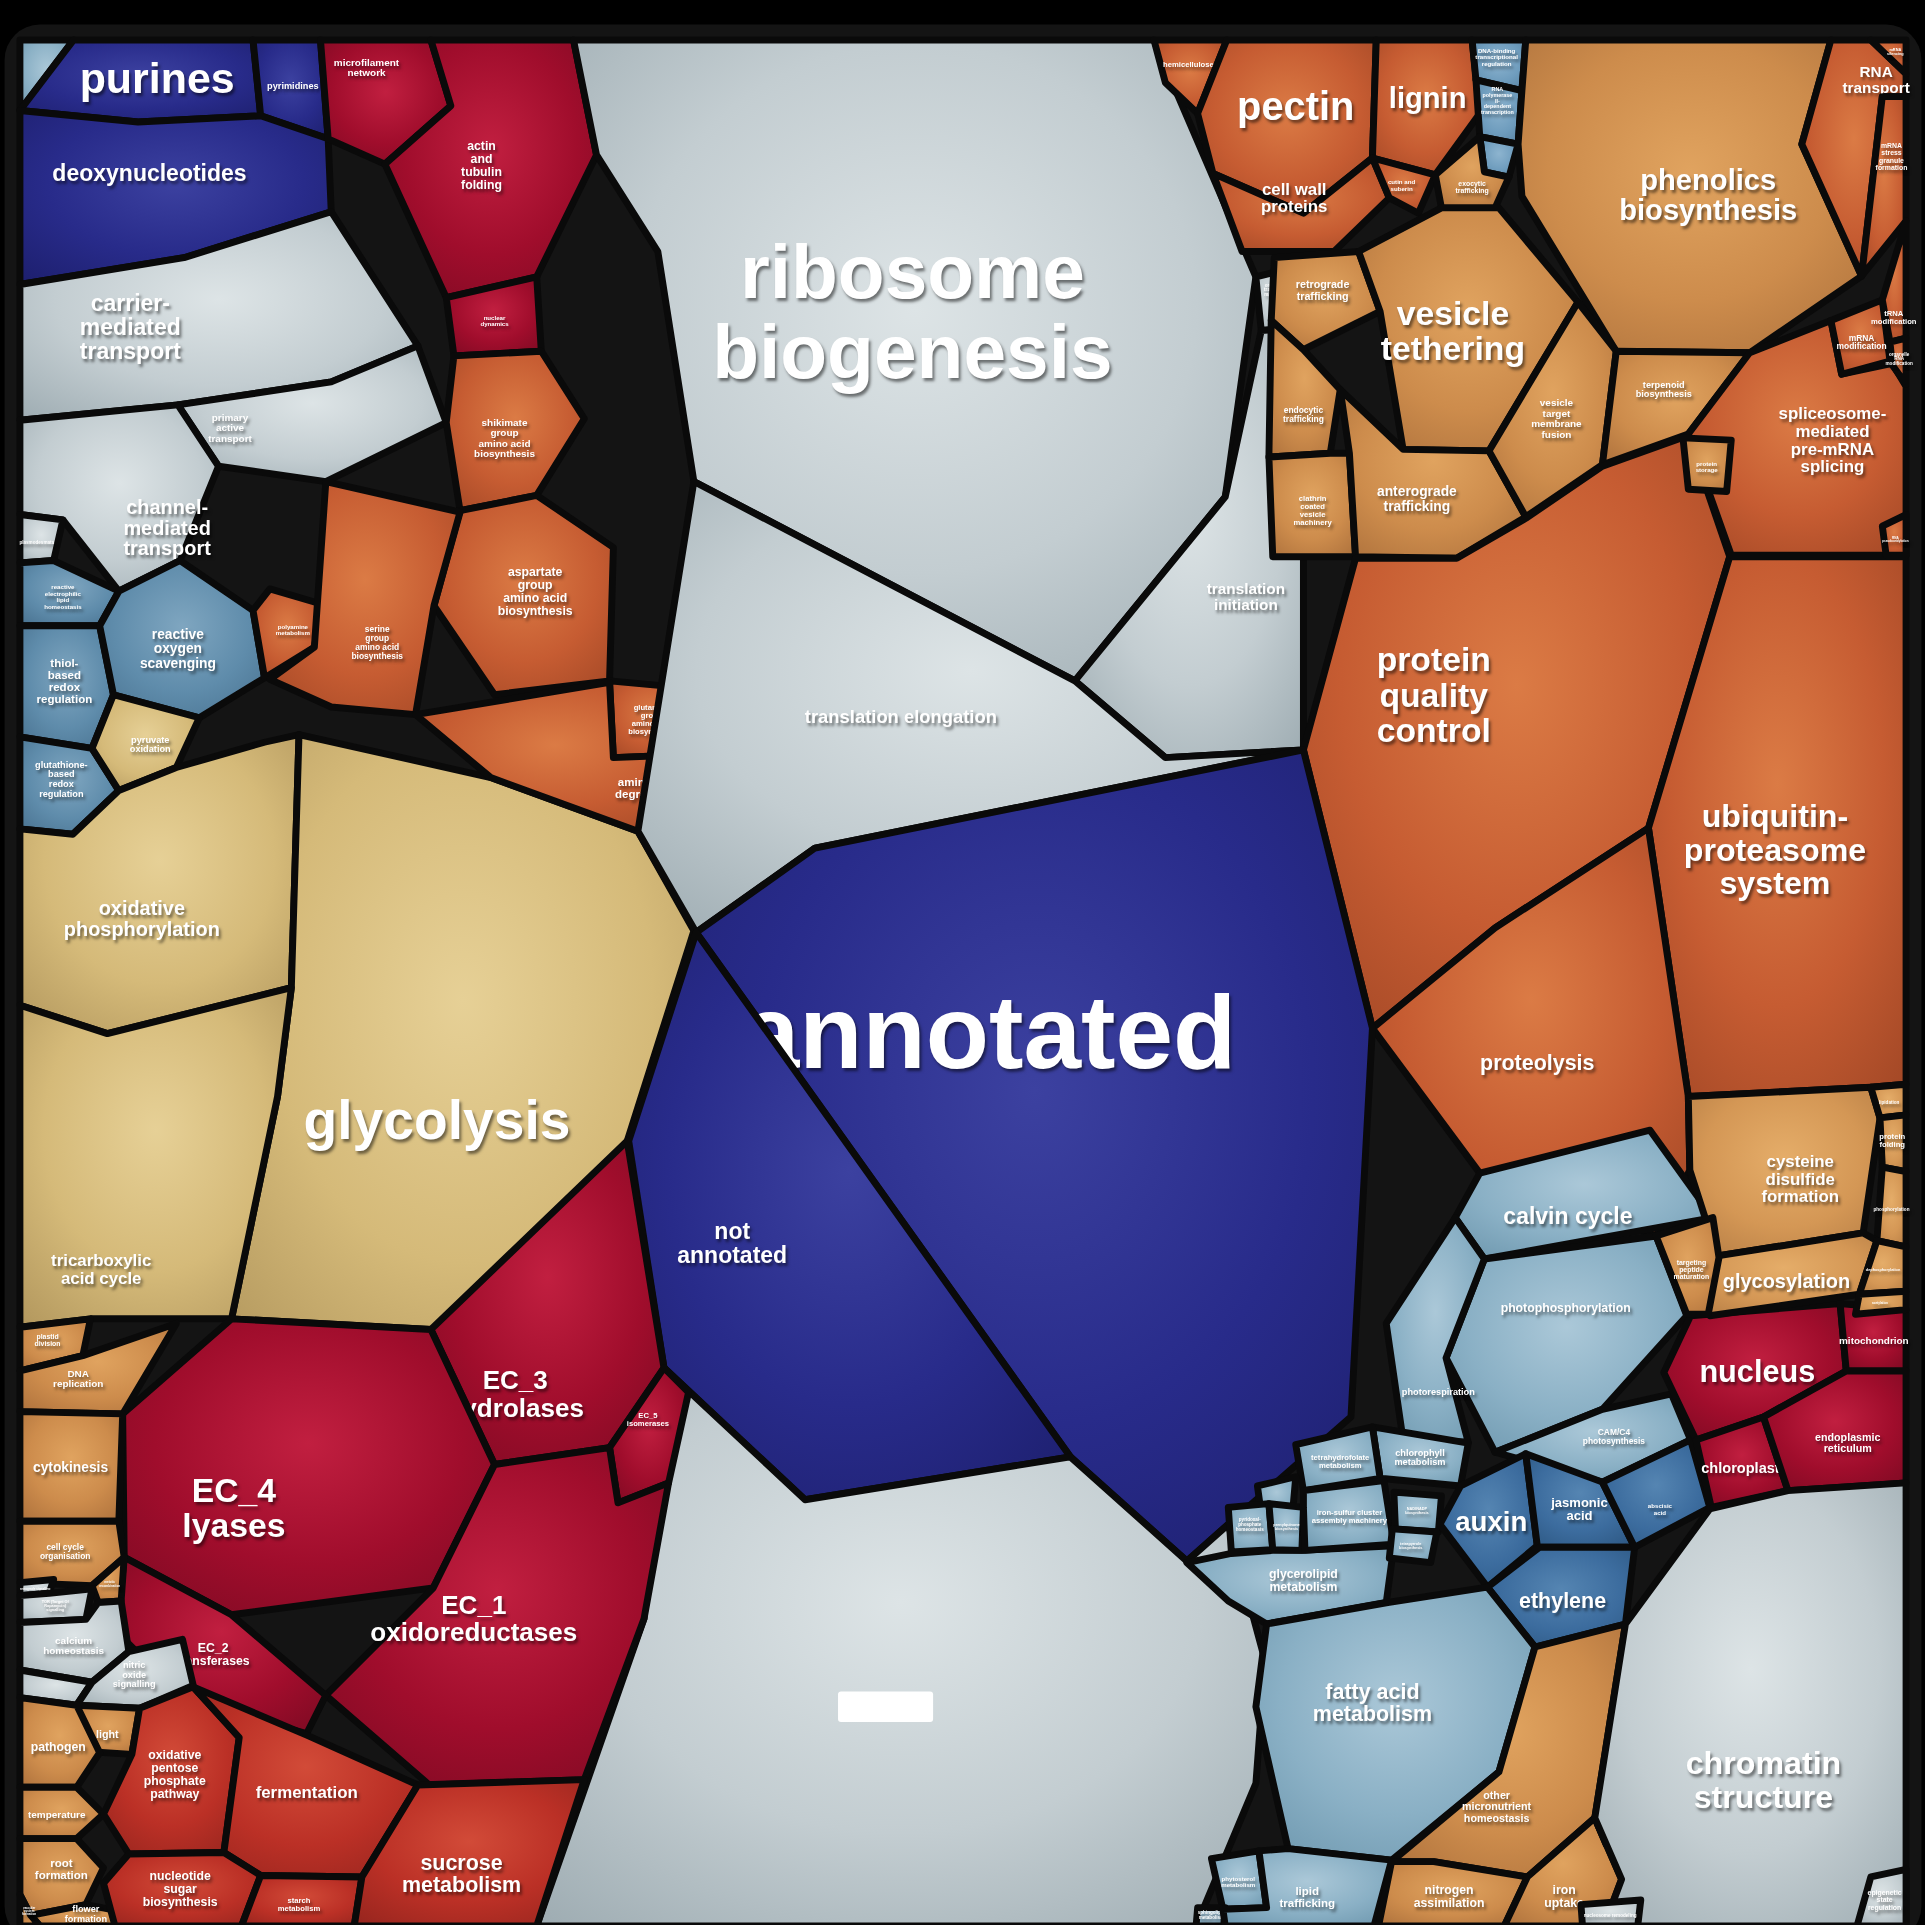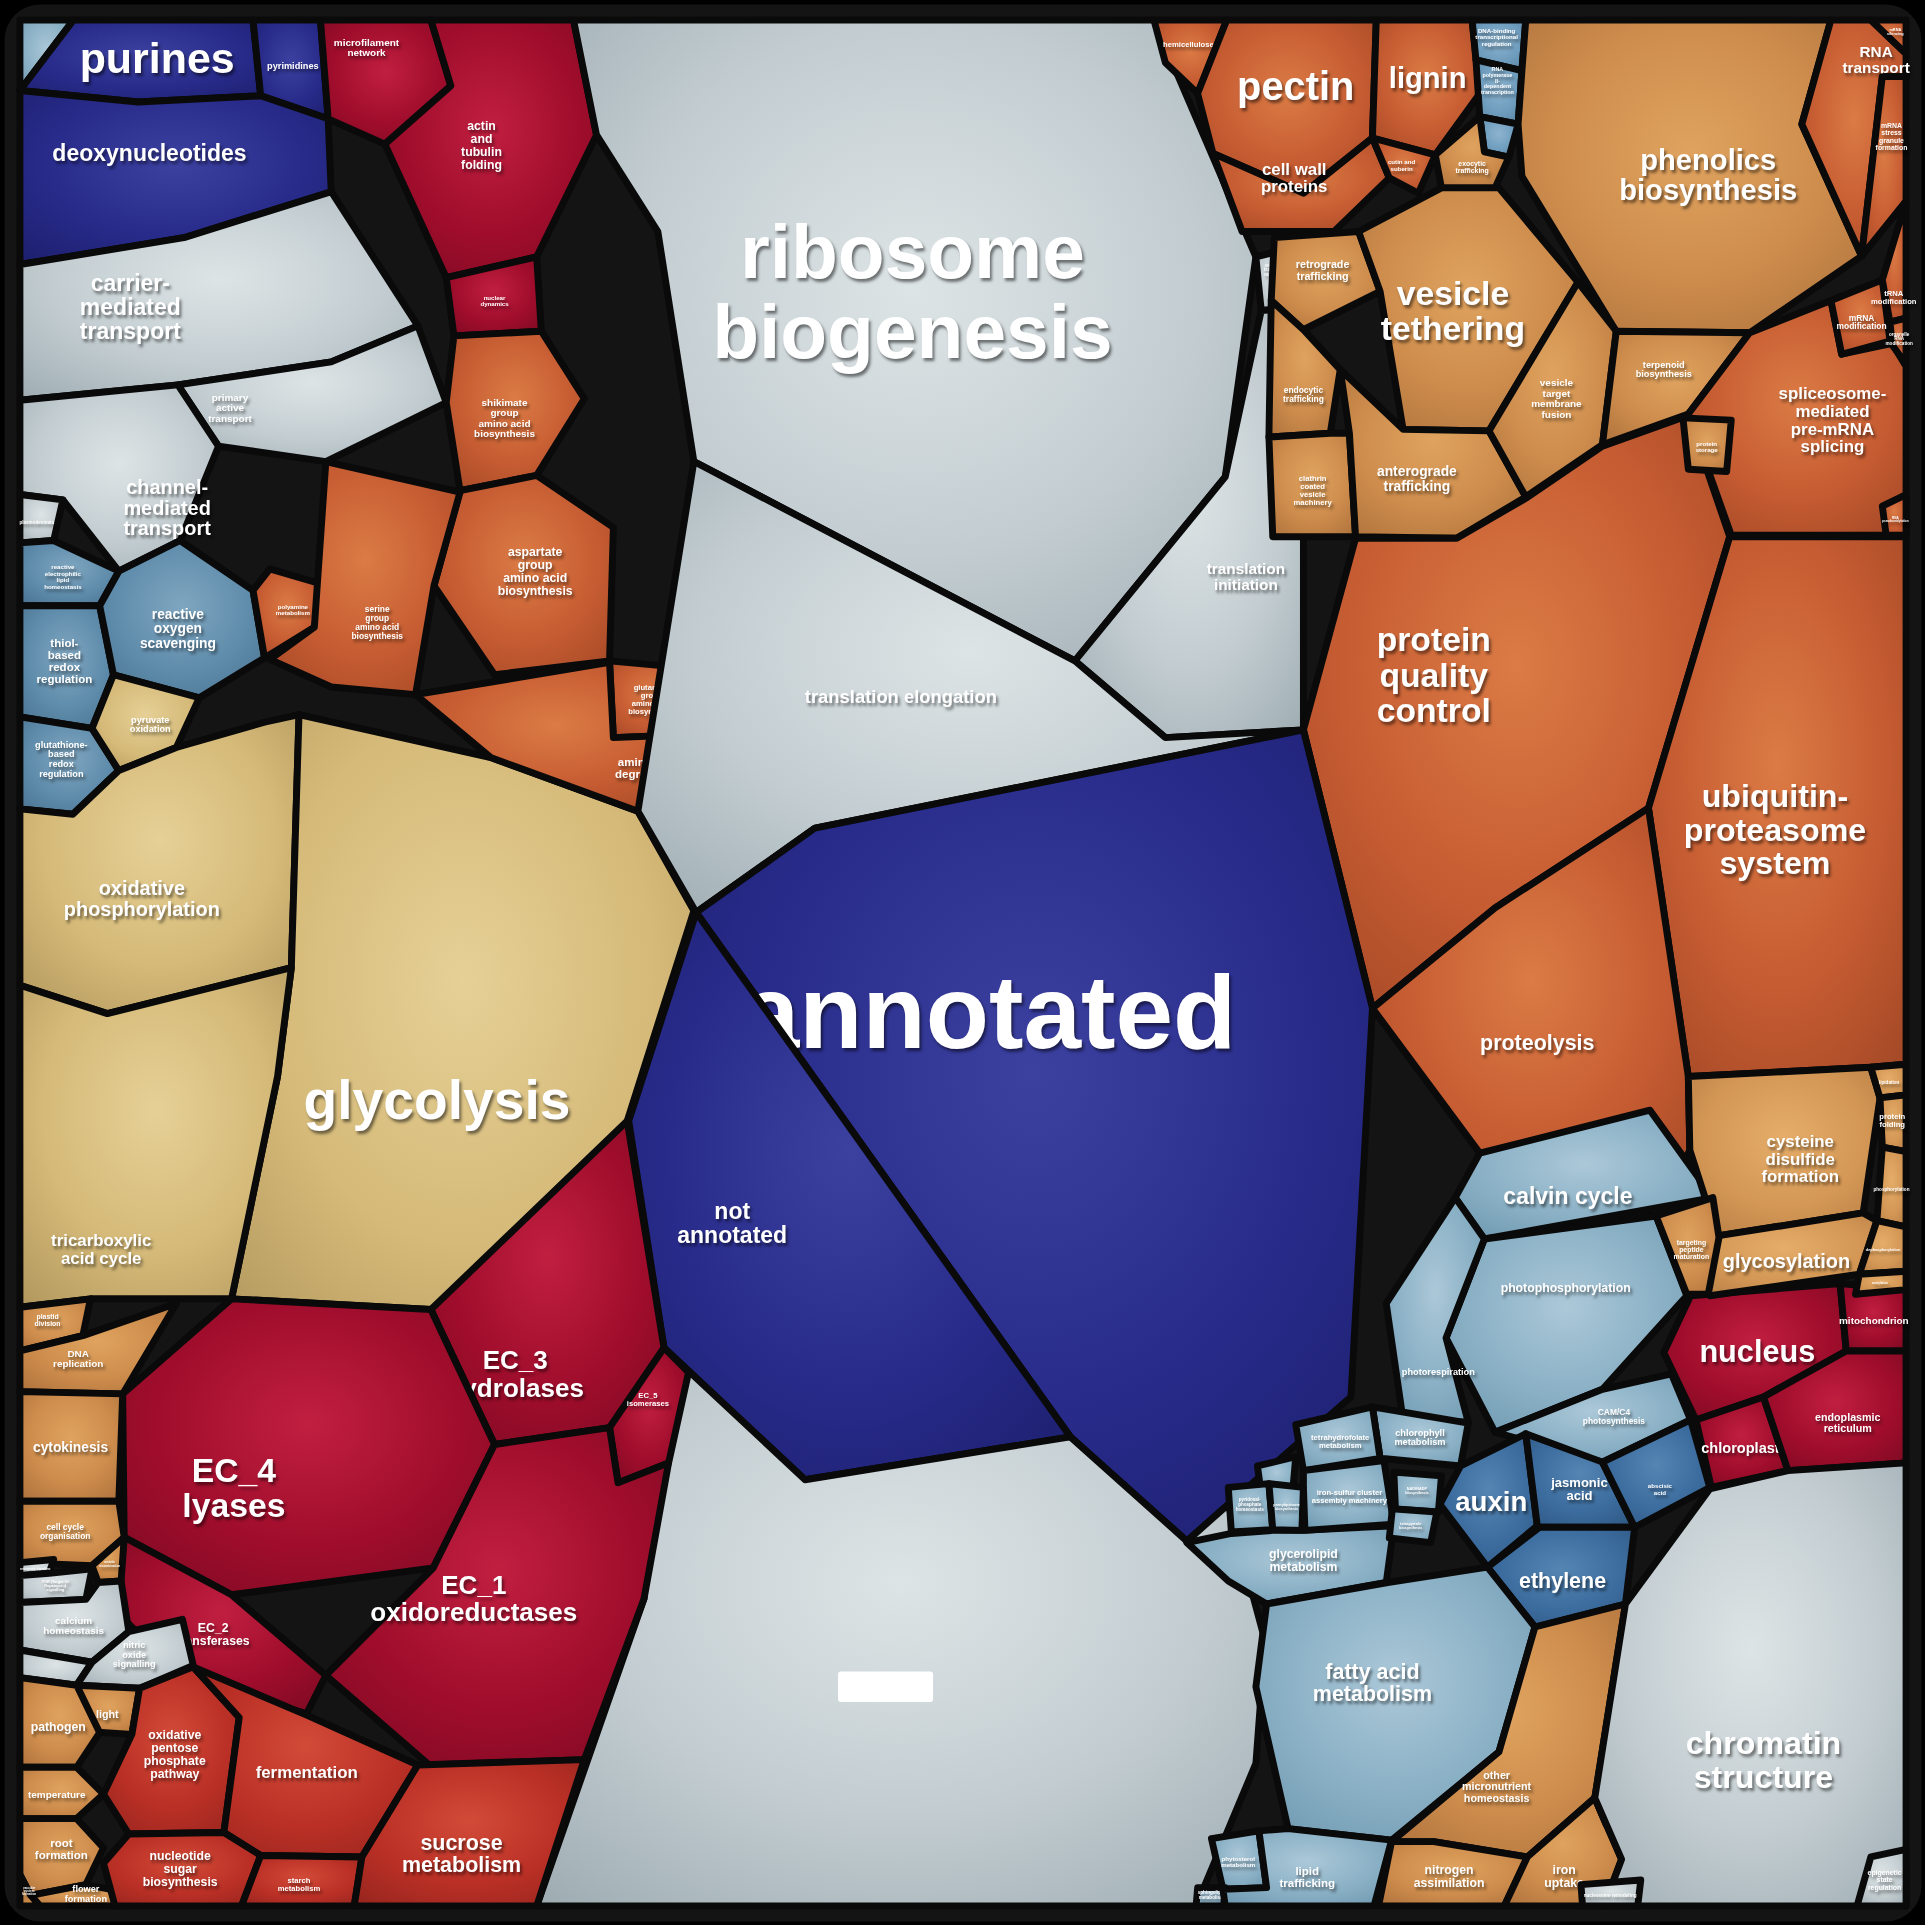--- a/index.html
+++ b/index.html
@@ -1,17 +1,17 @@
 <!DOCTYPE html>
 <html style="font-size:12.3px"><head>
 <meta charset="utf-8">
 <style>
   html,body{margin:0;padding:0;background:#000;}
   body{width:1926px;height:1926px;position:relative;font-family:"Liberation Sans",sans-serif;}
-  #stage{position:absolute;inset:0;}
+  #stage{position:absolute;inset:0;margin-top:20px;}
   svg{display:block;}
   .cell{stroke:#0a0a0a;stroke-width:9;stroke-linejoin:round;}
   .lbl{fill:#ffffff;font-weight:bold;text-anchor:middle;
        font-family:"Liberation Sans",sans-serif;
        text-shadow:2px 3px 3px rgba(0,0,0,0.5);}
 </style>
 </head>
 <body>
 
 <div id="stage">

